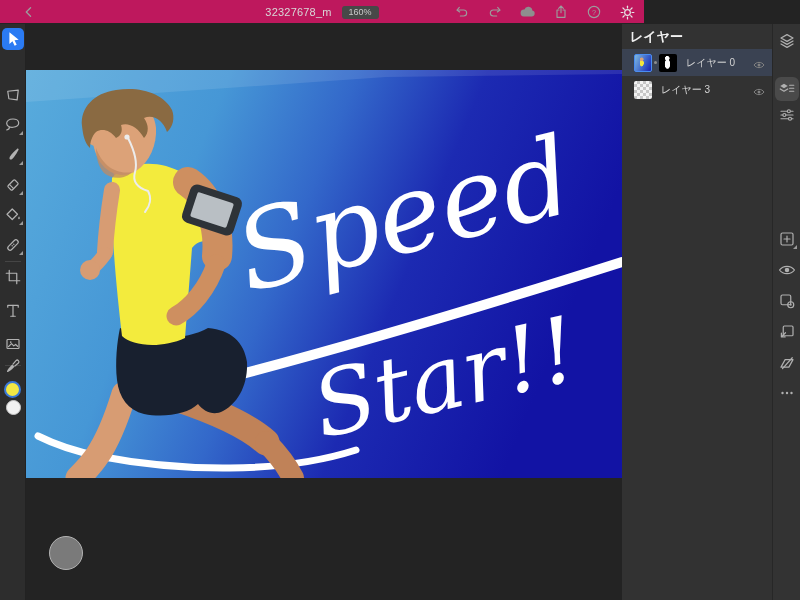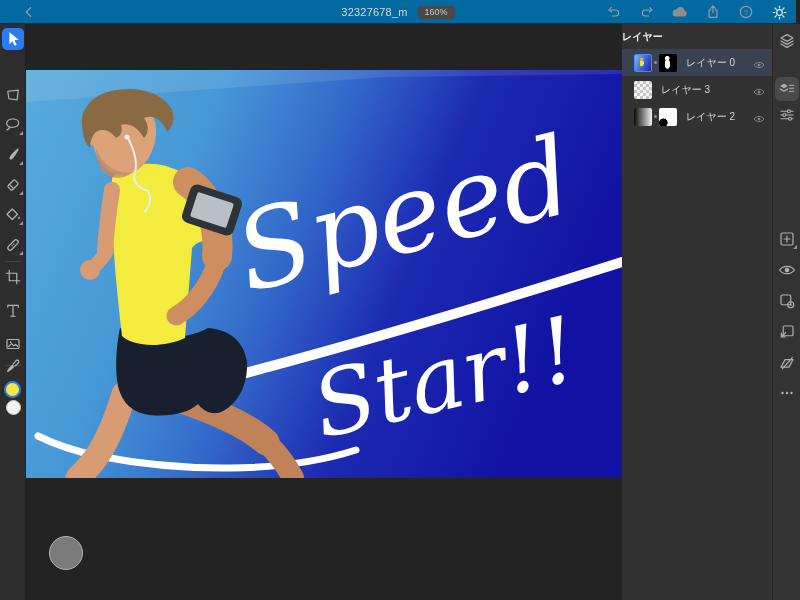--- a/index.html
+++ b/index.html
@@ -1,21 +1,21 @@
 <!DOCTYPE html>
 <html><head>
 <meta charset="utf-8">
 <style>
   html,body{margin:0;padding:0;background:#1a1a1a;}
   *{box-sizing:border-box;}
   #app{position:relative;width:800px;height:600px;overflow:hidden;
        font-family:"Liberation Sans","DejaVu Sans",sans-serif;
        -webkit-font-smoothing:antialiased;background:#232323;}
   
-  #topbar{position:absolute;left:0;top:0;width:796px;height:24px;background:#0369a1;
+  #topbar{position:absolute;left:0;top:0;width:644px;height:24px;background:#be185d;
           border-bottom:1px solid #242424;display:flex;align-items:center;z-index:30;padding-left:35px;}
   .tb-btn{display:flex;align-items:center;justify-content:center;width:22px;height:22px;}
   #tb-left{position:absolute;left:18px;top:1px;}
   #tb-center{position:absolute;left:0;top:0;width:100%;height:24px;display:flex;
              align-items:center;justify-content:center;gap:10px;}
   #doc-title{font-size:11px;color:#d8d8d8;letter-spacing:.2px;}
   #zoom-badge{background:#484848;color:#c9c9c9;font-size:9px;padding:2px 7px;
               border-radius:3px;line-height:1;}
   #tb-right{position:absolute;right:6px;top:1px;display:flex;align-items:center;gap:11px;}
   .icon-stroke{stroke:#9c9c9c;stroke-width:1.7;fill:none;stroke-linecap:round;stroke-linejoin:round;}
@@ -38,22 +38,22 @@
   #chip-bg{position:absolute;left:6px;top:376px;width:15px;height:15px;border-radius:50%;
            background:#f2f2f2;border:1px solid #c9c9c9;z-index:1;}
   
   #workspace{position:absolute;left:26px;top:24px;width:596px;height:576px;background:#232323;}
   #canvas{position:absolute;left:0;top:46px;width:596px;height:408px;}
   #touch-shortcut{position:absolute;left:23px;top:512px;width:34px;height:34px;border-radius:50%;
                   background:rgba(128,128,128,.95);border:1.5px solid #b2b2b2;}
   .headline{font-family:"DejaVu Serif","Liberation Serif",serif;font-style:italic;fill:#ffffff;}
   
   #layers-panel{position:absolute;left:622px;top:24px;width:150px;height:576px;background:#323232;z-index:25;}
-  #panel-header{height:25px;display:flex;align-items:center;padding-left:0;
-                color:#f0f0f0;font-size:10px;font-weight:bold;}
+  #panel-header{height:25px;display:flex;align-items:center;padding-left:8px;
+                color:#f0f0f0;font-size:13px;font-weight:bold;}
   .layer-row{height:27px;display:flex;align-items:center;padding:0 6px 0 12px;position:relative;}
   .layer-row.selected{background:#3a4252;}
   .thumb{width:18px;height:18px;border-radius:2px;flex:none;}
   .thumb.photo{border:1.5px solid #4a8df2;
      background:
        radial-gradient(circle at 42% 27%, #d9a277 0 1.5px, transparent 2.2px),
        radial-gradient(ellipse 3px 5px at 42% 50%, #f2e63c 0 60%, transparent 75%),
        linear-gradient(115deg,#7db9e2,#2f4fc4 70%,#1a22ae);}
   .thumb.mask-runner{background:
        radial-gradient(circle at 46% 24%, #fff 0 2px, transparent 2.6px),
@@ -312,32 +312,20 @@
       <span class="thumb checker"></span>
       <span class="layer-label">レイヤー 3</span>
       <span class="layer-eye">
         <svg viewBox="0 0 24 24" width="12" height="12">
           <path d="M2,12 C7,5 17,5 22,12 C17,19 7,19 2,12 Z" fill="none" stroke="#838383" stroke-width="2"></path>
           <circle cx="12" cy="12" r="3" fill="#838383"></circle>
         </svg>
       </span>
     </div>
 
-    <div class="layer-row">
-      <span class="thumb bw-grad"></span>
-      <span class="link-dot"></span>
-      <span class="thumb mask-white"></span>
-      <span class="layer-label">レイヤー 2</span>
-      <span class="layer-eye">
-        <svg viewBox="0 0 24 24" width="12" height="12">
-          <path d="M2,12 C7,5 17,5 22,12 C17,19 7,19 2,12 Z" fill="none" stroke="#838383" stroke-width="2"></path>
-          <circle cx="12" cy="12" r="3" fill="#838383"></circle>
-        </svg>
-      </span>
-    </div>
 
   </div>
 
   <div id="right-strip">
     <div class="strip-btn" style="top:8px">
       <svg viewBox="0 0 24 24">
         <path class="s-stroke" d="M12,3.5 L20,8 L12,12.5 L4,8 Z"></path>
         <path class="s-stroke" d="M4,12 L12,16.5 L20,12"></path>
         <path class="s-stroke" d="M4,16 L12,20.5 L20,16"></path>
       </svg>

